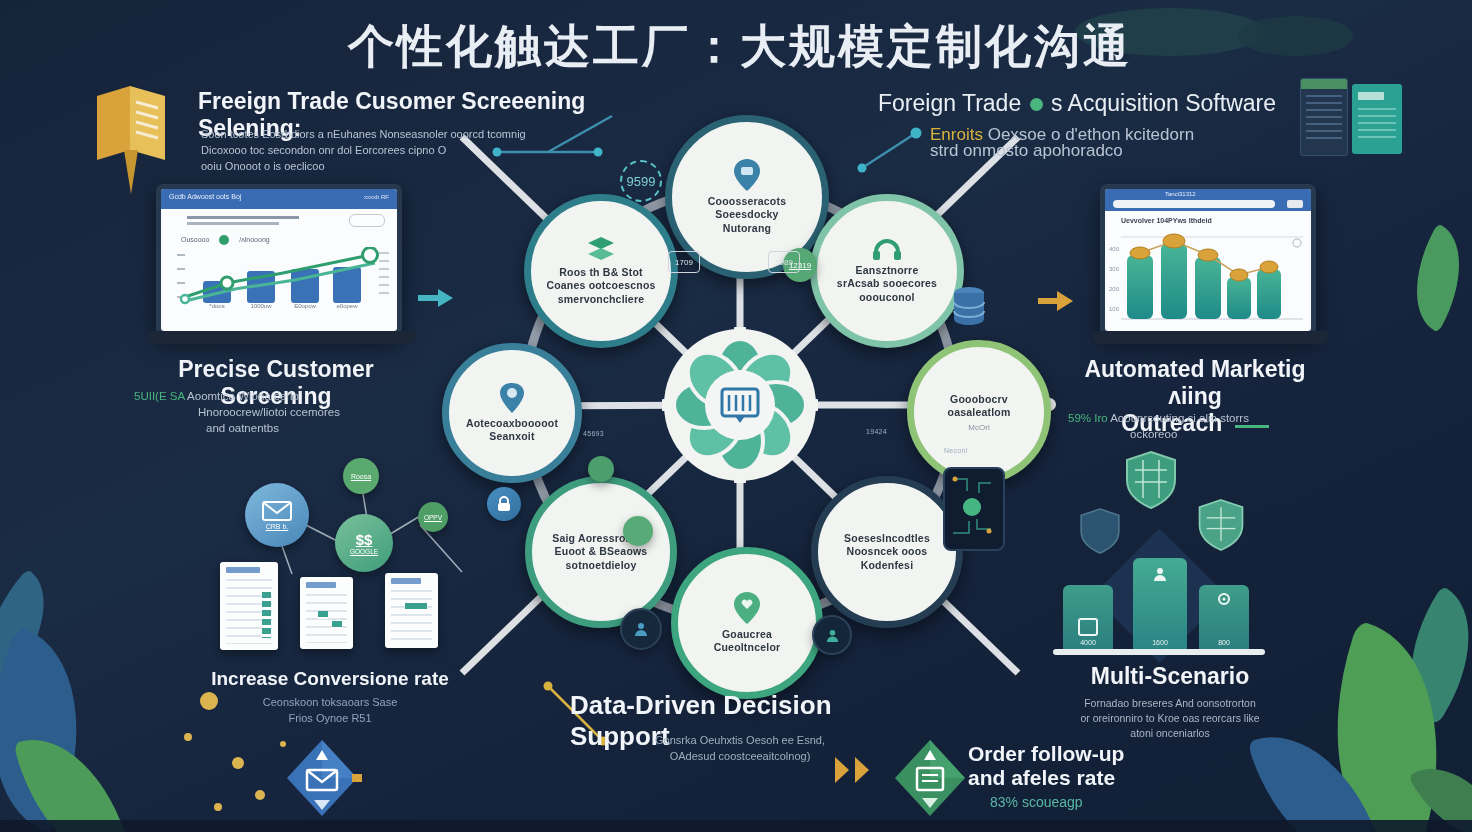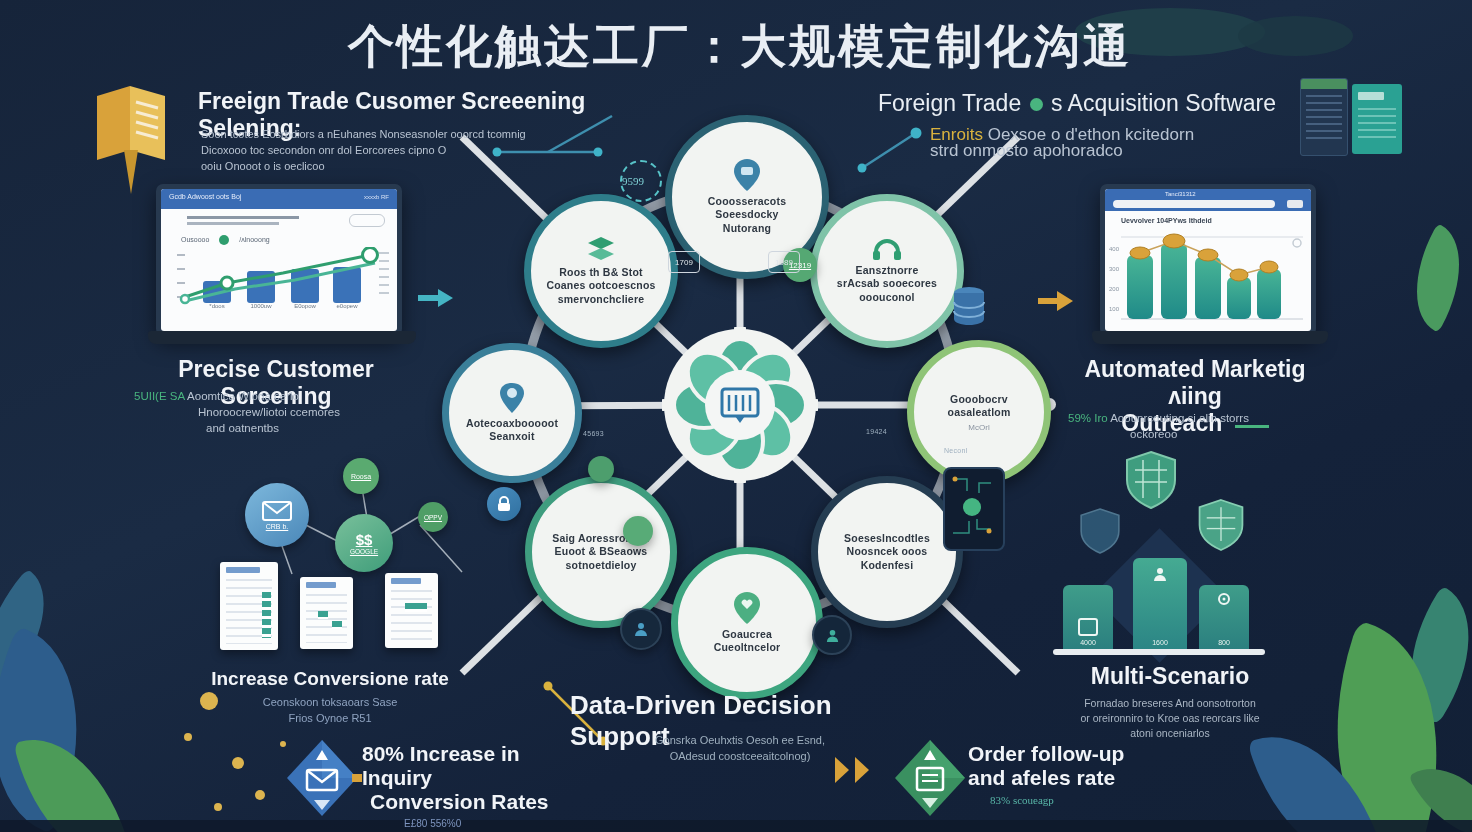--- a/index.html
+++ b/index.html
@@ -349,21 +349,21 @@
     <svg width="26" height="32" viewBox="0 0 26 32">
         <path d="M13 0C6 0 0 5 0 12c0 9 13 20 13 20s13-11 13-20C26 5 20 0 13 0z" fill="#4caf82"></path>
         <path d="M13 17l-4.5-4.5a2.8 2.8 0 0 1 4-4l.5.5.5-.5a2.8 2.8 0 0 1 4 4z" fill="#eaf6f0"></path>
       </svg>
     <div class="sat-text" style="margin-top:4px;">
       <span>Goaucrea</span>
       <span>Cueoltncelor</span>
     </div>
   </div>
 
-  <div class="abs" style="left:620px;top:160px;width:38px;height:38px;border:2px dashed #58c4c9;border-radius:50%;display:flex;align-items:center;font-size:11px;color:#7fd0d4;z-index:3;font-family:Liberation Serif, serif;">
+  <div class="abs" style="left:620px;top:160px;width:38px;height:38px;border:2px dashed #58c4c9;border-radius:50%;display:flex;align-items:center;justify-content:center;font-size:13px;color:#7fd0d4;z-index:3;">
     <span>9599</span>
   </div>
   <div class="circlebadge" style="left:783px;top:248px;width:34px;height:34px;background:#55a873;z-index:4;">
     <span style="font-size:8px;">12319</span>
   </div>
   <div class="abs" style="left:668px;top:251px;width:30px;height:20px;border:1.5px solid #cfd6de;border-radius:4px;display:flex;align-items:center;justify-content:center;font-size:8px;color:#dfe5ea;z-index:4;">
     <span>1709</span>
   </div>
   <div class="abs" style="left:768px;top:251px;width:30px;height:20px;border:1.5px solid #cfd6de;border-radius:4px;display:flex;align-items:center;justify-content:center;font-size:8px;color:#dfe5ea;z-index:4;">
     <span>1989</span>
@@ -526,38 +526,33 @@
   </div>
 
   <svg class="abs" style="left:285px;top:738px;z-index:3;" width="74" height="80" viewBox="0 0 74 80">
     <polygon points="37,2 72,40 37,78 2,40" fill="#3a72b8"></polygon>
     <polygon points="37,2 72,40 37,40" fill="#4a86cb" opacity=".7"></polygon>
     <rect x="22" y="32" width="30" height="20" rx="2" fill="none" stroke="#fff" stroke-width="2.5"></rect>
     <polyline points="23,33 37,44 51,33" fill="none" stroke="#fff" stroke-width="2.5"></polyline>
     <polygon points="31,22 43,22 37,12" fill="#fff"></polygon>
     <polygon points="29,62 45,62 37,72" fill="#d9e6f5"></polygon>
   </svg>
-  <div class="abs" style="left:362px;top:742px;width:230px;z-index:5;">
-    <span class="hdg" style="display:block;font-size:21px;">80% Increase  in Inquiry</span>
-    <span class="hdg" style="display:block;font-size:21px;margin-left:8px;">Conversion Rates</span>
-    <span style="display:block;font-size:10px;color:#7e95bf;margin:4px 0 0 42px;">E£80 556%0</span>
-  </div>
   <div class="abs" style="left:352px;top:774px;width:10px;height:8px;background:#d9a23a;z-index:5;"></div>
   <svg class="abs" style="left:833px;top:755px;z-index:5;" width="42" height="30" viewBox="0 0 42 30">
     <polygon points="2,2 16,15 2,28" fill="#d9a23a"></polygon>
     <polygon points="22,2 36,15 22,28" fill="#d9a23a"></polygon>
   </svg>
   <svg class="abs" style="left:893px;top:738px;z-index:3;" width="74" height="80" viewBox="0 0 74 80">
     <polygon points="37,2 72,40 37,78 2,40" fill="#3a9060"></polygon>
     <polygon points="37,2 72,40 37,40" fill="#4aa873" opacity=".7"></polygon>
     <rect x="24" y="30" width="26" height="22" rx="2" fill="none" stroke="#fff" stroke-width="2.5"></rect>
     <line x1="29" y1="37" x2="45" y2="37" stroke="#fff" stroke-width="2"></line>
     <line x1="29" y1="43" x2="45" y2="43" stroke="#fff" stroke-width="2"></line>
     <polygon points="31,22 43,22 37,12" fill="#fff"></polygon>
     <polygon points="29,60 45,60 37,70" fill="#d9f0e2"></polygon>
   </svg>
   <div class="abs" style="left:968px;top:742px;width:200px;z-index:5;">
     <span class="hdg" style="display:block;font-size:21px;">Order follow-up</span>
     <span class="hdg" style="display:block;font-size:21px;">and afeles rate</span>
-    <span style="display:block;font-size:11px;color:#59b7a8;margin:4px 0 0 22px;font-family:Liberation Serif, serif;">83% scoueagp</span>
+    <span style="display:block;font-size:14px;color:#59b7a8;margin:4px 0 0 22px;">83% scoueagp</span>
   </div>
 
 </div>
 
 </body></html>

